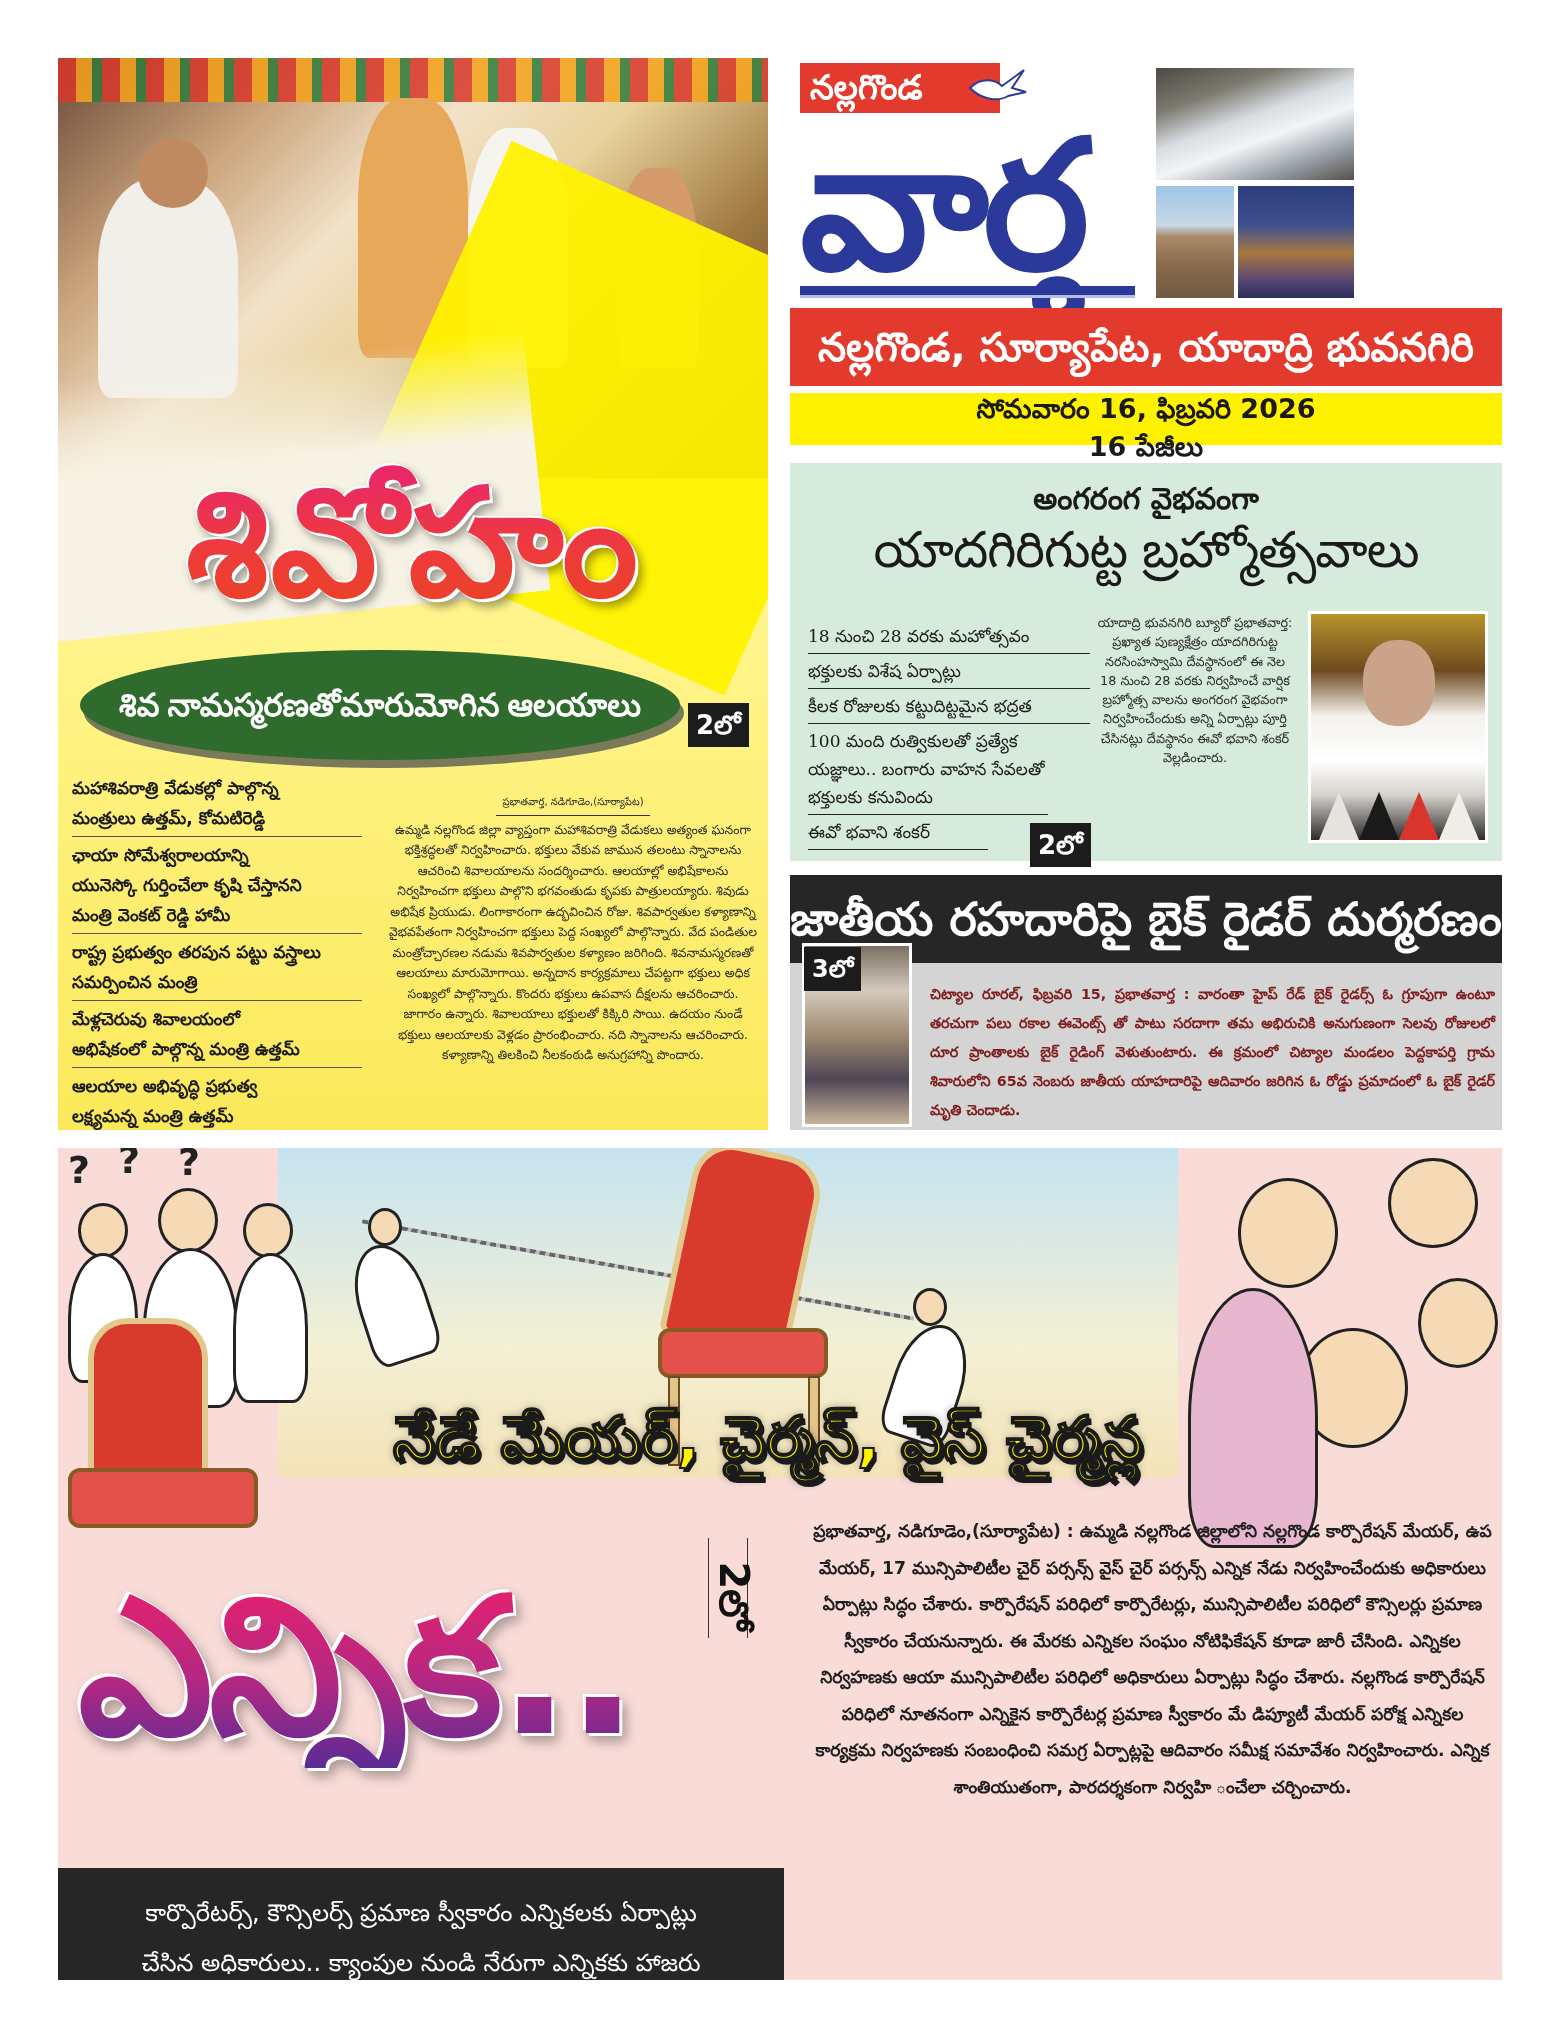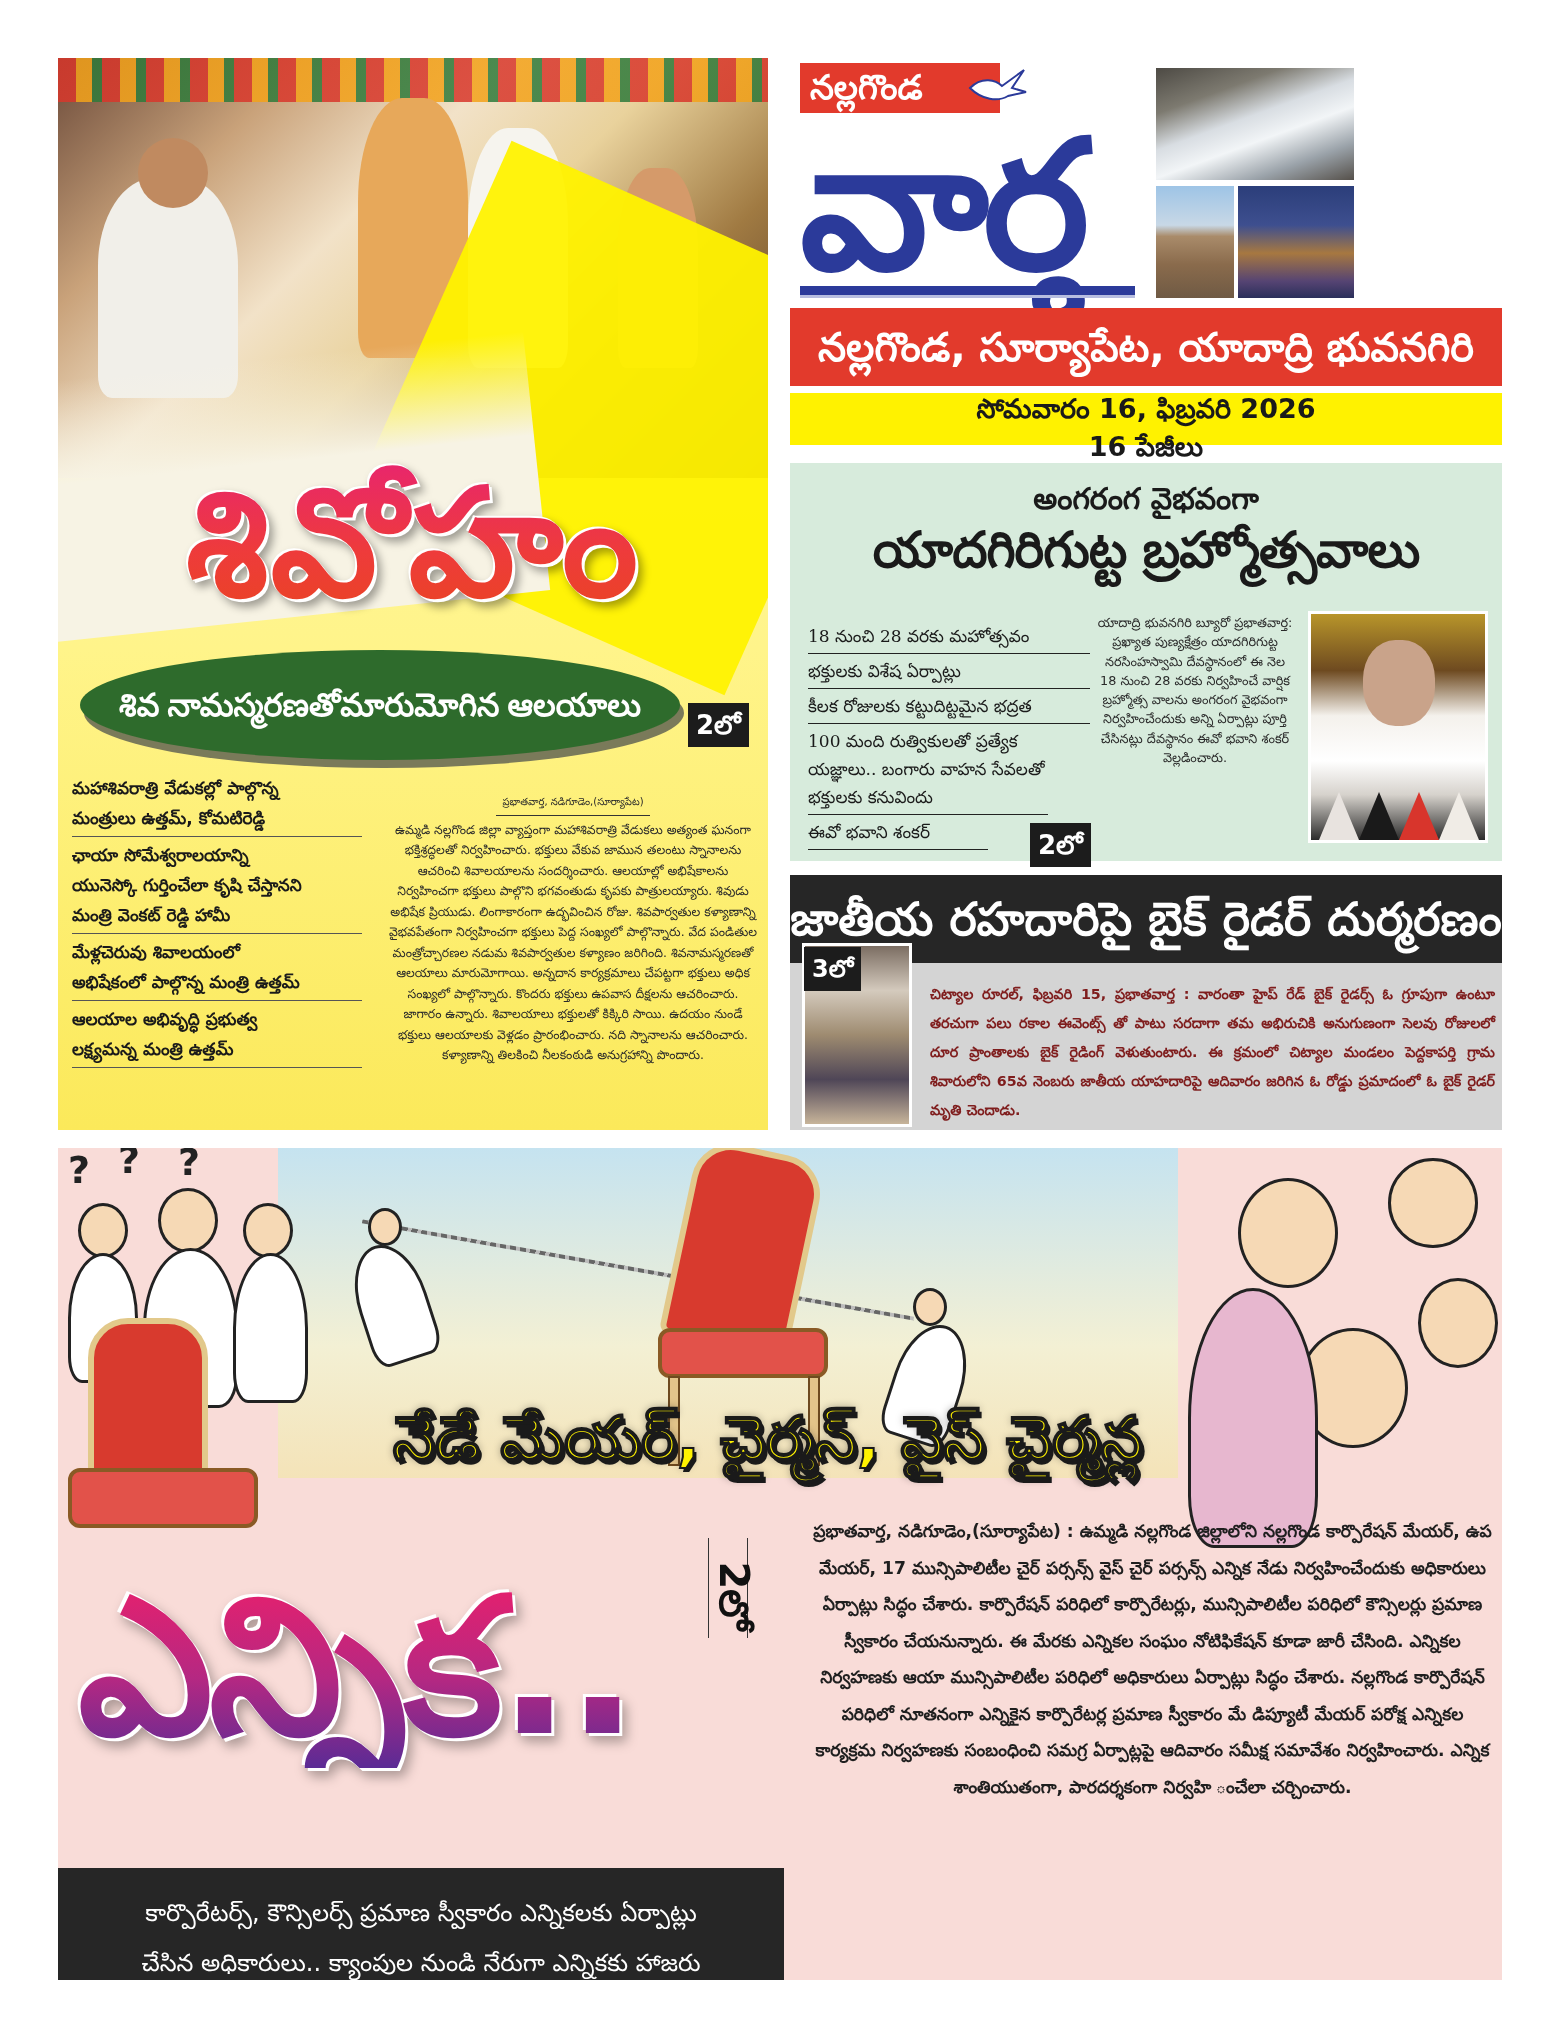--- a/index.html
+++ b/index.html
@@ -35,21 +35,21 @@
   #logo-bar { left: 10px; top: 228px; width: 335px; height: 12px; background: #2b3a9a; border-bottom: 3px solid #b7bde0; }
   #img-dam { left: 366px; top: 10px; width: 198px; height: 112px; background: linear-gradient(160deg, #4d4a44 0%, #7d7a70 25%, #d8dde2 45%, #f2f5f7 60%, #9aa2a9 80%, #55504a 100%); }
   #img-temple { left: 366px; top: 128px; width: 78px; height: 112px; background: linear-gradient(180deg, #9ec4e6 0%, #c8d8e6 35%, #a98b6a 45%, #8a6b4c 70%, #6f5a44 100%); }
   #img-city { left: 448px; top: 128px; width: 116px; height: 112px; background: linear-gradient(180deg, #2b3e7a 0%, #3e4f8f 35%, #a77840 60%, #564473 85%, #2a2f5a 100%); }
   #mast-sub { left: 0; top: 250px; width: 712px; height: 78px; background: #e23a2c; color: #ffffff; font-size: 40px; font-weight: 700; line-height: 78px; text-align: center; }
   #dateline-bar { left: 790px; top: 393px; width: 712px; height: 52px; background: #fff200; display:flex; justify-content: space-between; align-items:center; padding: 0 20px; font-weight: 700; font-size: 27px; flex-direction: column; }
 
   
   #yada { left: 790px; top: 463px; width: 712px; height: 398px; background: #d7ebdc; }
   #yada-kicker { left: 0; top: 18px; width: 712px; text-align:center; font-size: 30px; font-weight: 700; }
-  #yada-head { left: 0; top: 58px; width: 712px; text-align:center; font-size: 50px; font-weight: 700; letter-spacing: -1px; }
+  #yada-head { left: 0; top: 58px; width: 712px; text-align:center; font-size: 50px; font-weight: 400; letter-spacing: -1px; }
   #yada-bullets { left: 18px; top: 156px; width: 282px; }
   #yada-bullets .b { font-size: 17px; line-height: 28px; border-bottom: 1px solid #222; padding: 3px 0; font-family: "DejaVu Serif", serif; }
   #yada-tag { left: 240px; top: 360px; }
   #yada-body { left: 305px; top: 150px; width: 200px; font-size: 12.8px; line-height: 19.3px; text-align: center; color: #2a2a2a; }
   #yada-photo { left: 518px; top: 148px; width: 180px; height: 232px; border: 3px solid #fff; background: linear-gradient(180deg, #b8952a 0%, #6e4a20 25%, #f4f1ec 45%, #ffffff 65%, #d6d2cc 80%, #2b2b2b 100%); }
   #yada-photo .face { position:absolute; left: 52px; top: 26px; width: 72px; height: 86px; border-radius: 45%; background: #c9a38a; }
   #yada-photo .mic { position:absolute; bottom: 0; width: 40px; height: 48px; clip-path: polygon(50% 0, 100% 100%, 0 100%); }
 
   
   #bike { left: 790px; top: 875px; width: 712px; height: 255px; background: #d4d4d4; }
@@ -105,20 +105,24 @@
     <div class="b">
         <span>మహాశివరాత్రి వేడుకల్లో పాల్గొన్న</span>
         <span>మంత్రులు ఉత్తమ్, కోమటిరెడ్డి</span>
       </div>
     <div class="b">
         <span>ఛాయా సోమేశ్వరాలయాన్ని</span>
         <span>యునెస్కో గుర్తించేలా కృషి చేస్తానని</span>
         <span>మంత్రి వెంకట్ రెడ్డి హామీ</span>
       </div>
     <div class="b">
+        <span>రాష్ట్ర ప్రభుత్వం తరపున పట్టు వస్త్రాలు</span>
+        <span>సమర్పించిన మంత్రి</span>
+      </div>
+    <div class="b">
         <span>మేళ్లచెరువు శివాలయంలో</span>
         <span>అభిషేకంలో పాల్గొన్న మంత్రి ఉత్తమ్</span>
       </div>
     <div class="b">
         <span>ఆలయాల అభివృద్ధి ప్రభుత్వ</span>
         <span>లక్ష్యమన్న మంత్రి ఉత్తమ్</span>
       </div>
 
   </div>
 

